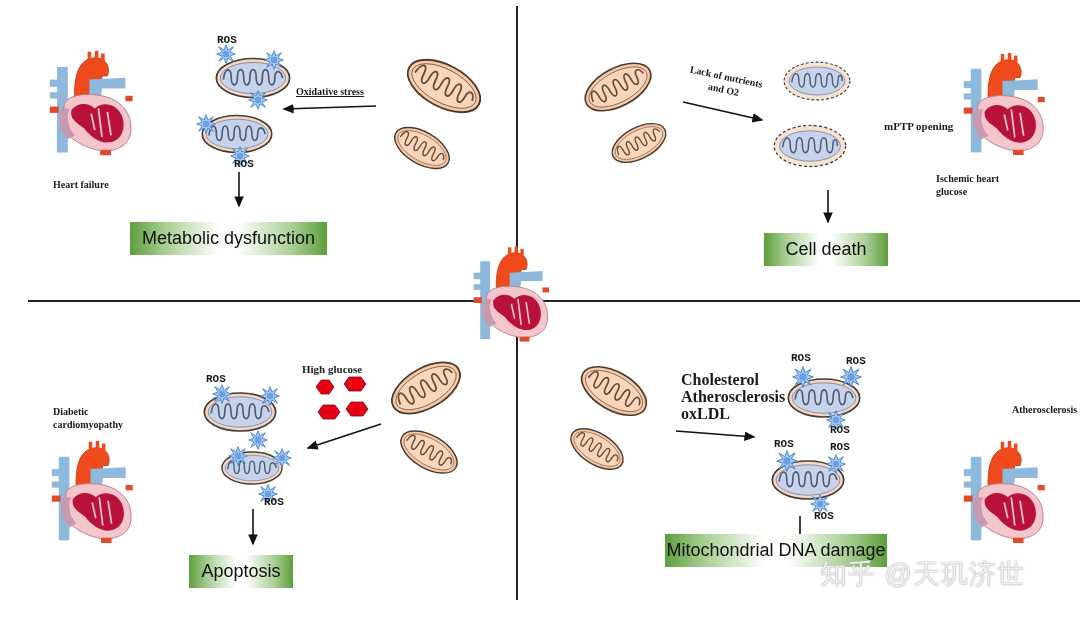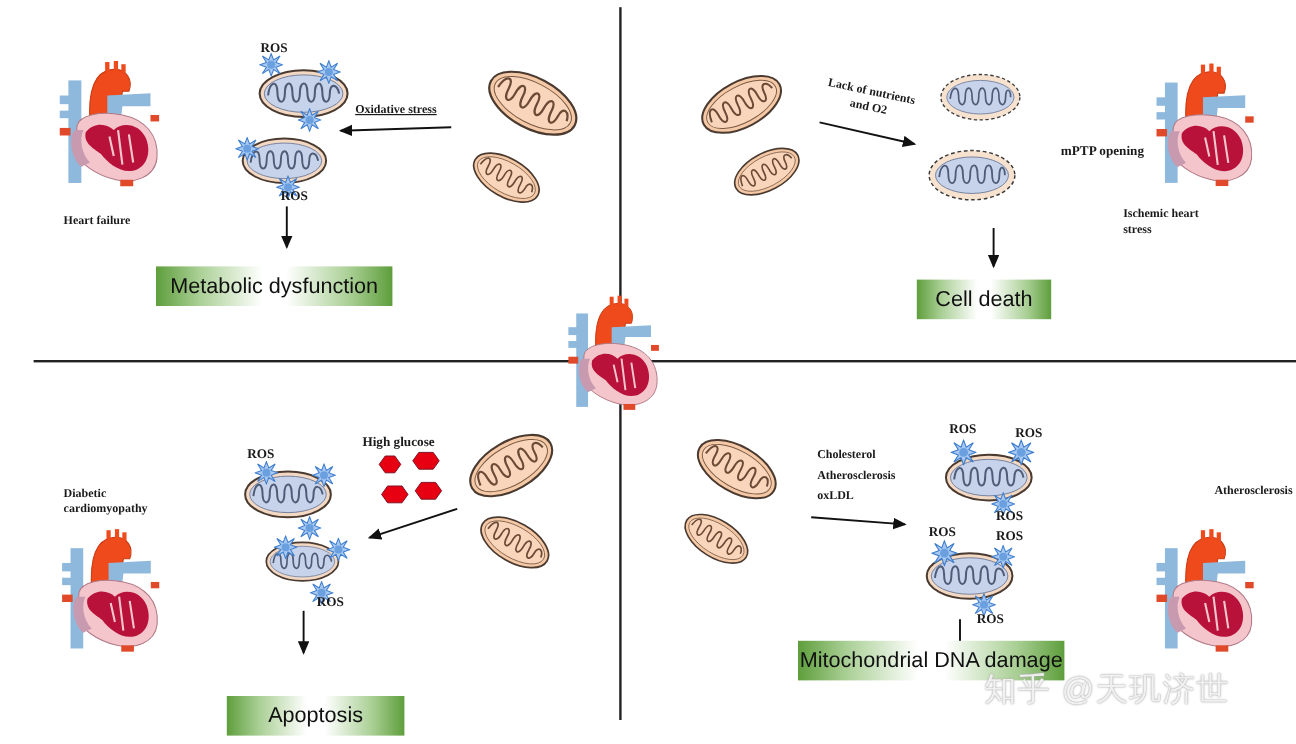--- a/index.html
+++ b/index.html
@@ -1,22 +1,22 @@
 <!DOCTYPE html>
 <html><head>
 <meta charset="utf-8">
 <style>
   html, body { margin:0; padding:0; background:#ffffff; }
   body { width:1080px; height:620px; position:relative; overflow:hidden; font-family:"Liberation Serif", serif; }
   .abs { position:absolute; }
   .label { font-family:"Liberation Serif", serif; font-weight:bold; color:#1a1a1a; white-space:nowrap; }
   .small { font-size:10px; line-height:13px; }
   .mid { font-size:11px; line-height:13px; }
-  .big { font-size:10px; line-height:17px; }
-  .ros { font-family:Liberation Serif, serif; font-weight:bold; font-size:11px; color:#1a1a1a; }
+  .big { font-size:16px; line-height:17px; }
+  .ros { font-family:Liberation Mono, monospace; font-weight:bold; font-size:11px; color:#1a1a1a; }
   .outcome { font-family:"Liberation Sans", sans-serif; font-size:18px; color:#111; height:33px; line-height:33px; text-align:center;
              background:linear-gradient(90deg,#5e9e3c 0%, #a9cf94 18%, #ffffff 45%, #ffffff 55%, #a9cf94 82%, #5e9e3c 100%); }
   .divider { background:#222; }
   .watermark { font-family:Liberation Sans, sans-serif; font-size:27px; color:rgba(255,255,255,0.85);
                text-shadow:0 0 1px #999, 0 0 2px #bbb; letter-spacing:1px; white-space:nowrap; }
   svg { overflow:visible; }
 </style>
 </head>
 <body>
 
@@ -147,24 +147,24 @@
       <use href="#mito-swollen"></use>
     </svg>
 
   <div class="abs label small" style="left:884px; top:120px; font-size:11px;font-family:Liberation Serif, serif;">mPTP opening</div>
 
   <svg class="abs" style="left:962px; top:50px;" width="88" height="108">
       <use href="#heart"></use>
     </svg>
   <div class="abs label small" style="left:936px; top:172px;">
     <div>Ischemic heart</div>
-    <div>stress</div>
-  </div>
-
-  <div class="abs outcome" style="left:764px; top:233px; width:112px;">Cell death</div>
+    <div>glucose</div>
+  </div>
+
+  <div class="abs outcome" style="left:764px; top:233px; width:124px;">Cell death</div>
 </div>
 
 <div>
   <div class="abs label small" style="left:53px; top:405px;">
     <div>Diabetic</div>
     <div>cardiomyopathy</div>
   </div>
   <svg class="abs" style="left:50px; top:438px;" width="88" height="108">
       <use href="#heart"></use>
     </svg>
@@ -207,21 +207,21 @@
     <line x1="253" y1="509" x2="253" y2="544" stroke="#111" stroke-width="1.6" marker-end="url(#arrowhead)"></line>
   </svg>
 
   <svg class="abs" style="left:386px; top:364px; transform:rotate(-30deg);" width="80" height="48">
       <use href="#mito-healthy"></use>
     </svg>
   <svg class="abs" style="left:396px; top:432px; transform:rotate(30deg);" width="66" height="40">
       <use href="#mito-healthy"></use>
     </svg>
 
-  <div class="abs outcome" style="left:189px; top:555px; width:148px;margin-top:25px;">Apoptosis</div>
+  <div class="abs outcome" style="left:189px; top:555px; width:104px;">Apoptosis</div>
 </div>
 
 <div>
   <svg class="abs" style="left:576px; top:368px; transform:rotate(30deg);" width="76" height="46">
       <use href="#mito-healthy"></use>
     </svg>
   <svg class="abs" style="left:566px; top:430px; transform:rotate(32deg);" width="62" height="38">
       <use href="#mito-healthy"></use>
     </svg>
 

